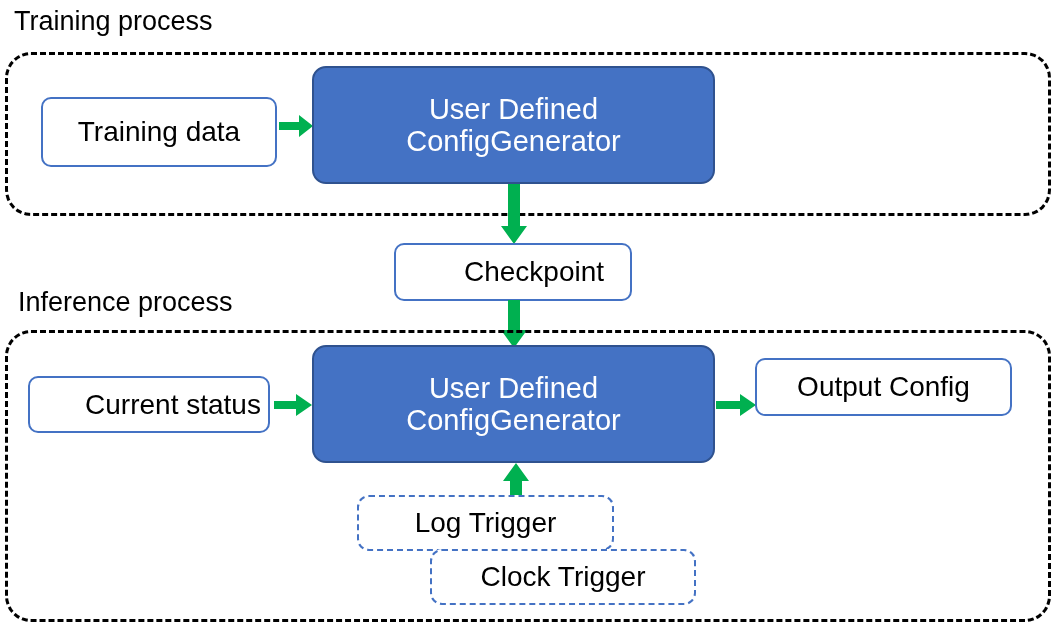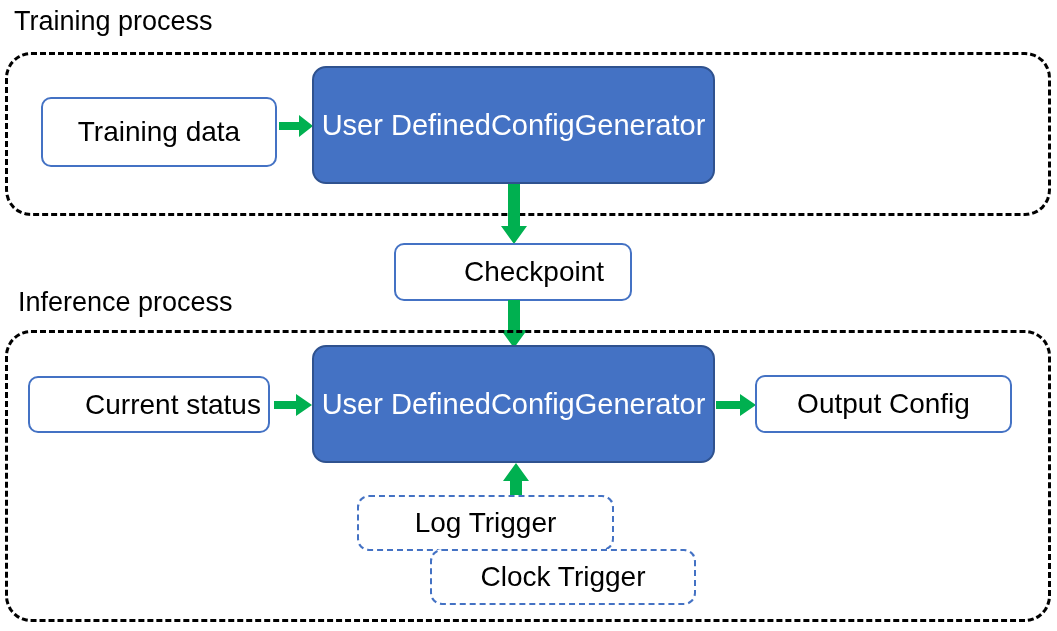--- a/index.html
+++ b/index.html
@@ -46,21 +46,21 @@
     border-radius: 10px;
     color: #000000;
     font-size: 28px;
   }
   .node-primary {
     background: #4472C4;
     border: 2px solid #2F528F;
     border-radius: 14px;
     color: #ffffff;
     font-size: 29px;
-    flex-direction: row;
+    flex-direction: column;
   }
   .node-trigger {
     background: #ffffff;
     border: 2px dashed #4472C4;
     border-radius: 12px;
     color: #000000;
     font-size: 28px;
   }
   .arrow {
     position: absolute;
@@ -122,21 +122,21 @@
     <span>User Defined</span>
     <span>ConfigGenerator</span>
   </div>
 
   <div class="arrow" style="left:716px; top:391px;">
     <svg width="42" height="28" viewBox="0 0 42 28">
       <path d="M0 10 L24 10 L24 3 L40 14 L24 25 L24 18 L0 18 Z" fill="#00B050"></path>
     </svg>
   </div>
 
-  <div class="node node-plain" style="left:755px; top:375px; width:257px; height:58px;">Output Config</div>
+  <div class="node node-plain" style="left:755px; top:358px; width:257px; height:58px;">Output Config</div>
 
   <div class="arrow" style="left:500px; top:463px;">
     <svg width="32" height="40" viewBox="0 0 32 40">
       <path d="M12 0 L25 18 L18 18 L18 38 L6 38 L6 18 L-1 18 Z" transform="translate(4,0)" fill="#00B050"></path>
     </svg>
   </div>
 
   <div class="node node-trigger" style="left:357px; top:495px; width:257px; height:56px; z-index:1;">Log Trigger</div>
 
   <div class="node node-trigger" style="left:430px; top:549px; width:266px; height:56px; z-index:2;text-align:right;">Clock Trigger</div>

